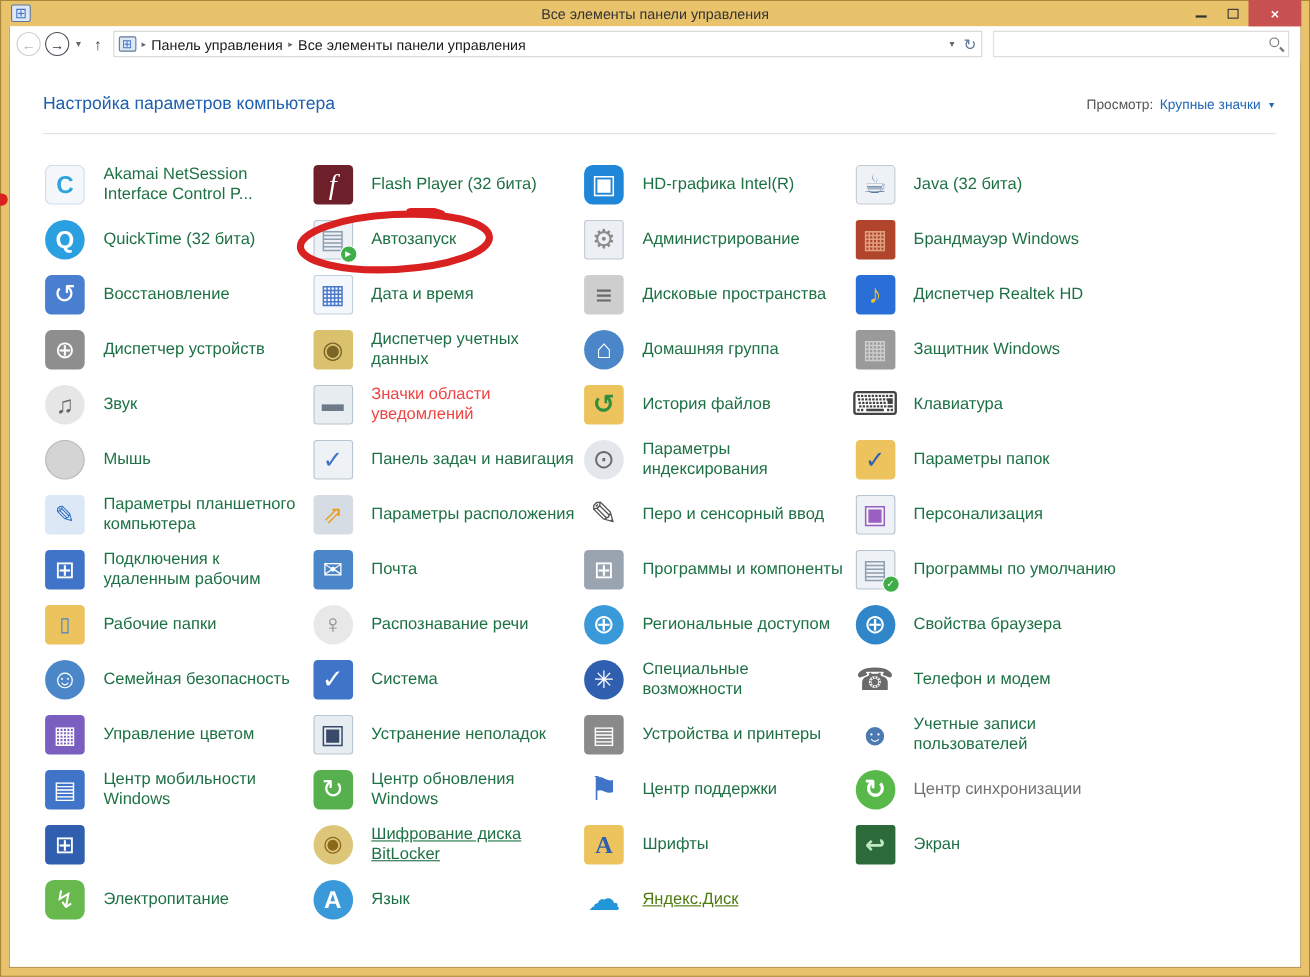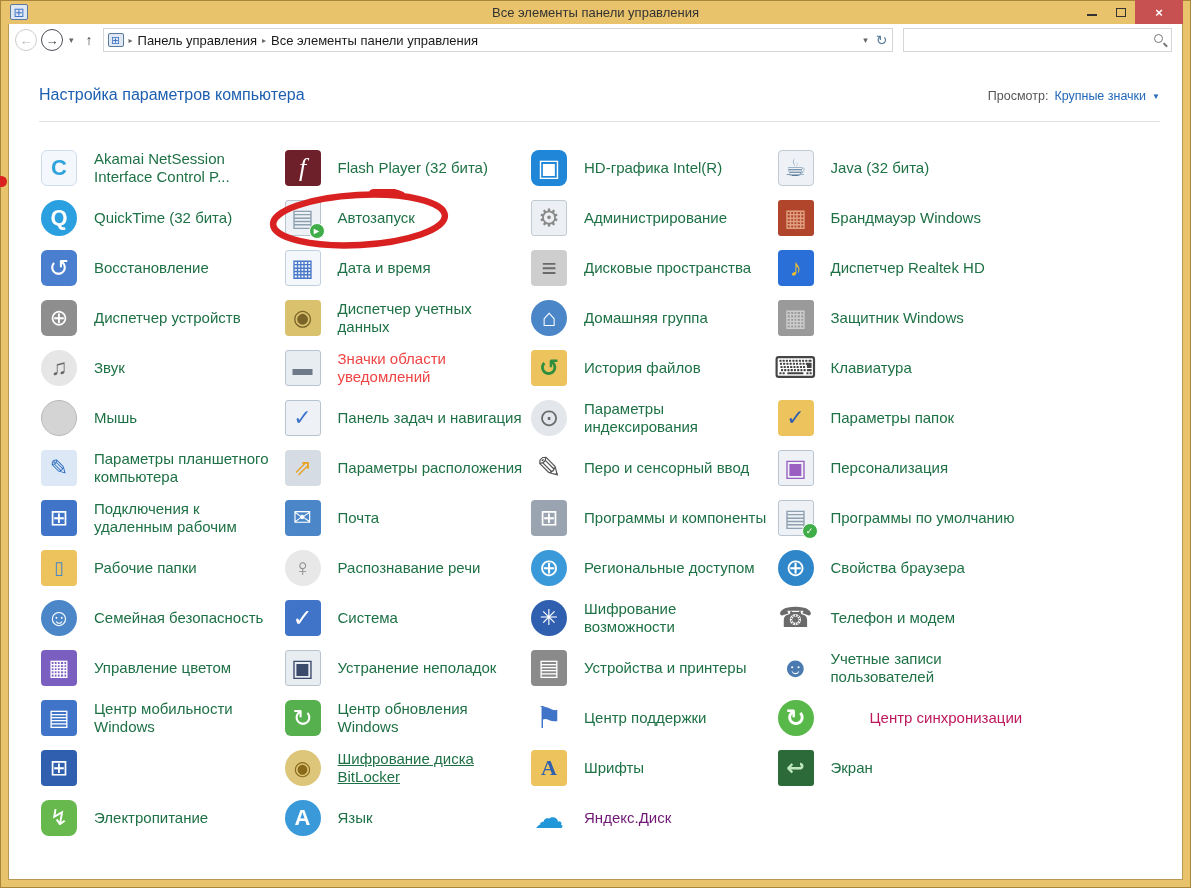--- a/index.html
+++ b/index.html
@@ -344,21 +344,21 @@
             <div class="cell">
               <span class="iconbox">
                 <span class="iconface" style="color: rgb(255, 255, 255); background: rgb(58, 154, 217); border-radius: 50%; font-size: 24px;">⊕</span>
               </span>
               <span class="label" style="color: rgb(30, 113, 69);">Региональные доступом</span>
             </div>
             <div class="cell">
               <span class="iconbox">
                 <span class="iconface" style="color: rgb(255, 255, 255); background: rgb(47, 95, 174); border-radius: 50%; font-size: 22px;">✳</span>
               </span>
-              <span class="label" style="color: rgb(30, 113, 69);">Шифрование возможности</span>
+              <span class="label" style="color: rgb(30, 113, 69);">Специальные возможности</span>
             </div>
             <div class="cell">
               <span class="iconbox">
                 <span class="iconface" style="color: rgb(255, 255, 255); background: rgb(138, 138, 138); border-radius: 4px; font-size: 22px;">▤</span>
               </span>
               <span class="label" style="color: rgb(30, 113, 69);">Устройства и принтеры</span>
             </div>
             <div class="cell">
               <span class="iconbox">
                 <span class="iconface" style="color: rgb(63, 116, 200); background: transparent; border-radius: 0px; font-size: 30px;">⚑</span>
@@ -368,21 +368,21 @@
             <div class="cell">
               <span class="iconbox">
                 <span class="iconface" style="color: rgb(47, 95, 174); background: rgb(236, 195, 92); border-radius: 4px; font-size: 22px; font-weight: bold; font-family: &quot;Liberation Serif&quot;, &quot;DejaVu Serif&quot;, serif;">A</span>
               </span>
               <span class="label" style="color: rgb(30, 113, 69);">Шрифты</span>
             </div>
             <div class="cell">
               <span class="iconbox">
                 <span class="iconface" style="color: rgb(33, 150, 216); background: transparent; border-radius: 0px; font-size: 30px;">☁</span>
               </span>
-              <span class="label" style="color: #701a75;">Яндекс.Диск</span>
+              <span class="label" style="color: #4d7c0f; text-decoration: underline;">Яндекс.Диск</span>
             </div>
           </div>
           <div class="gcol gcol4">
             <div class="cell">
               <span class="iconbox">
                 <span class="iconface" style="color: rgb(90, 122, 154); background: rgb(238, 242, 247); border-radius: 4px; font-size: 24px; border: 1px solid rgb(194, 202, 210);">☕</span>
               </span>
               <span class="label" style="color: rgb(30, 113, 69);">Java (32 бита)</span>
             </div>
             <div class="cell">
@@ -443,21 +443,21 @@
             <div class="cell">
               <span class="iconbox">
                 <span class="iconface" style="color: rgb(74, 122, 176); background: transparent; border-radius: 0px; font-size: 28px;">☻</span>
               </span>
               <span class="label" style="color: rgb(30, 113, 69);">Учетные записи пользователей</span>
             </div>
             <div class="cell">
               <span class="iconbox">
                 <span class="iconface" style="color: rgb(255, 255, 255); background: rgb(88, 184, 74); border-radius: 50%; font-size: 24px; font-weight: bold;">↻</span>
               </span>
-              <span class="label" style="color: #be185d; margin-left: 39px;">Центр синхронизации</span>
+              <span class="label" style="color: #737373;">Центр синхронизации</span>
             </div>
             <div class="cell">
               <span class="iconbox">
                 <span class="iconface" style="color: rgb(191, 232, 191); background: rgb(45, 106, 58); border-radius: 3px; font-size: 22px; font-weight: bold;">↩</span>
               </span>
               <span class="label" style="color: rgb(30, 113, 69);">Экран</span>
             </div>
           </div>
           <div class="circle-overlay" id="red-circle" style="left:225px; top:46px; width:190px; height:62px;">
           <svg width="190" height="62" viewBox="0 0 190 62">

